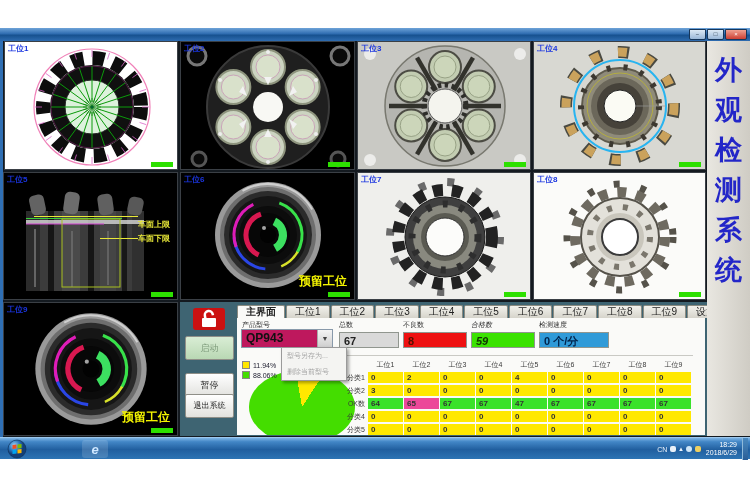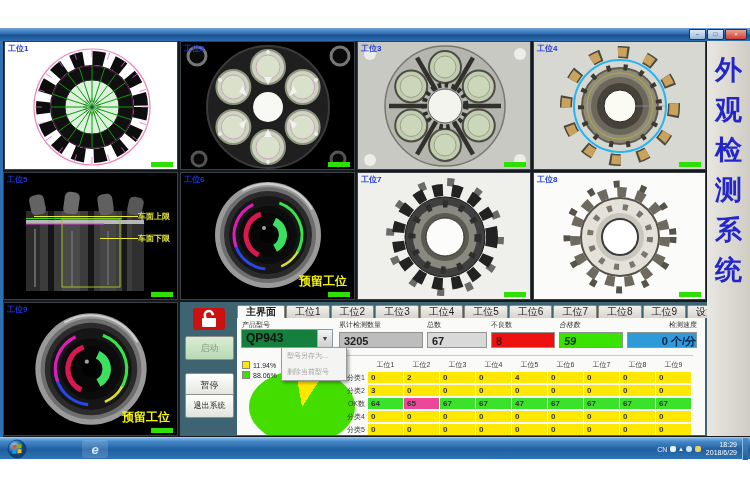--- a/index.html
+++ b/index.html
@@ -33,21 +33,21 @@
   #btn-start{top:34px;background:linear-gradient(#d9edd5,#b9d8b4);color:#7f9c7c;}
   #btn-pause{top:63px;margin-top:8px;}
   #btn-exit{top:92px;font-size:8px;}
   #tabs{position:absolute;left:57px;top:2px;width:468px;height:14px;display:flex;align-items:flex-end;}
   .tab{font-size:10px;line-height:12px;padding:0 8px;background:linear-gradient(#f2f1ec,#d6d4cb);
        border:1px solid #8a8a80;border-bottom:none;color:#222;margin-right:1px;
        border-radius:2px 2px 0 0;white-space:nowrap;}
   .tab.active{background:#fafaf8;font-weight:bold;}
   #content{position:absolute;left:57px;top:16px;width:468px;height:117px;background:#fafaf8;overflow:hidden;}
   #prodlabel{position:absolute;left:5px;top:2px;font-size:7px;color:#333;}
-  .combo{position:absolute;left:4px;top:11px;width:92px;height:19px;background:#15803d;border:1px solid #8899aa;box-sizing:border-box;}
+  .combo{position:absolute;left:4px;top:11px;width:92px;height:19px;background:#be185d;border:1px solid #8899aa;box-sizing:border-box;}
   .combo-text{font-size:12px;font-weight:bold;padding-left:4px;line-height:17px;color:#111;}
   .combo-btn{position:absolute;right:0;top:0;width:14px;height:100%;
              background:linear-gradient(#f4f4f4,#cfcfcf);border-left:1px solid #aaa;
              font-size:7px;text-align:center;line-height:17px;color:#444;}
   .ctxmenu{position:absolute;left:44px;top:29px;width:64px;background:#f4f4f2;border:1px solid #9a9a9a;
            box-shadow:2px 2px 3px rgba(0,0,0,.35);z-index:9;}
   .mi{font-size:7px;color:#a6a6a6;padding:3px 5px;white-space:nowrap;}
   #legend{position:absolute;left:5px;top:43px;z-index:2;}
   .lrow{display:flex;align-items:center;margin-bottom:2px;}
   .lsw{width:6px;height:6px;margin-right:3px;border:1px solid #888;}
@@ -275,21 +275,21 @@
       <rect x="60" y="19" width="15" height="22" rx="5" fill="#6c6c6c" transform="rotate(8 67 30)"></rect>
       <rect x="94" y="21" width="15" height="21" rx="5" fill="#606060" transform="rotate(-8 101 31)"></rect>
       <rect x="124" y="24" width="15" height="18" rx="5" fill="#585858" transform="rotate(12 131 33)"></rect>
       <rect x="22" y="47" width="118" height="4" fill="#cfcfcf" opacity="0.85"></rect>
       <line x1="22" y1="45.5" x2="118" y2="45.5" stroke="#39d039" stroke-width="1"></line>
       <line x1="22" y1="51" x2="100" y2="51" stroke="#d040d0" stroke-width="1.2"></line>
       <line x1="30" y1="43.5" x2="134" y2="43.5" stroke="#e8e838" stroke-width="1.2"></line>
       <line x1="96" y1="65.5" x2="134" y2="65.5" stroke="#e8e838" stroke-width="1"></line>
       <rect x="58" y="46" width="58" height="68" fill="none" stroke="#a8c020" stroke-width="1"></rect>
     </svg>
-    <span class="s5lbl" style="left:134px;top:38px;">车面上限</span>
+    <span class="s5lbl" style="left:134px;top:46px;">车面上限</span>
     <span class="s5lbl" style="left:134px;top:60px;">车面下限</span>
     <span class="progress"></span>
   </div>
 
   <div class="station" style="left:180px;top:172px;width:175px;height:128px;background:#000;">
     <span class="st-label">工位6</span>
     <svg width="175" height="128">
       <defs>
         <g id="lensg">
           <circle r="53" fill="#9a9a9a"></circle>
@@ -389,37 +389,33 @@
             <span class="lsw" style="background: rgb(255, 232, 0);"></span>
             <span class="ltx">11.94%</span>
           </div>
           <div class="lrow">
             <span class="lsw" style="background: rgb(68, 221, 0);"></span>
             <span class="ltx">88.06%</span>
           </div>
         </div>
       <div id="pie" style="background: conic-gradient(from -10deg, rgb(255, 232, 0) 0deg, rgb(255, 232, 0) 42.984deg, rgb(68, 221, 0) 42.984deg, rgb(68, 221, 0) 360deg);"></div>
       <div id="stats">
-          <div class="sgroup" style="width: 84px;">
-            <div class="slabel">累计检测数量</div>
-            <div class="sbox" style="background: rgb(189, 189, 189); color: rgb(34, 34, 34);">3205</div>
-          </div>
           <div class="sgroup" style="width: 60px;">
             <div class="slabel">总数</div>
             <div class="sbox" style="background: rgb(217, 217, 217); color: rgb(34, 34, 34);">67</div>
           </div>
           <div class="sgroup" style="width: 64px;">
             <div class="slabel">不良数</div>
             <div class="sbox" style="background: rgb(238, 17, 17); color: rgb(85, 17, 0);">8</div>
           </div>
           <div class="sgroup" style="width: 64px; font-style: italic;">
             <div class="slabel">合格数</div>
             <div class="sbox" style="background: rgb(58, 226, 0); color: rgb(16, 51, 0);">59</div>
           </div>
-          <div class="sgroup" style="width: 70px; text-align: right;">
+          <div class="sgroup" style="width: 70px;">
             <div class="slabel">检测速度</div>
             <div class="sbox" style="background: rgb(47, 154, 216); color: rgb(0, 34, 74);">0 个/分</div>
           </div>
         </div>
       <div class="hr"></div>
       <div id="dtable">
           <div class="th"></div>
           <div class="th">工位1</div>
           <div class="th">工位2</div>
           <div class="th">工位3</div>

